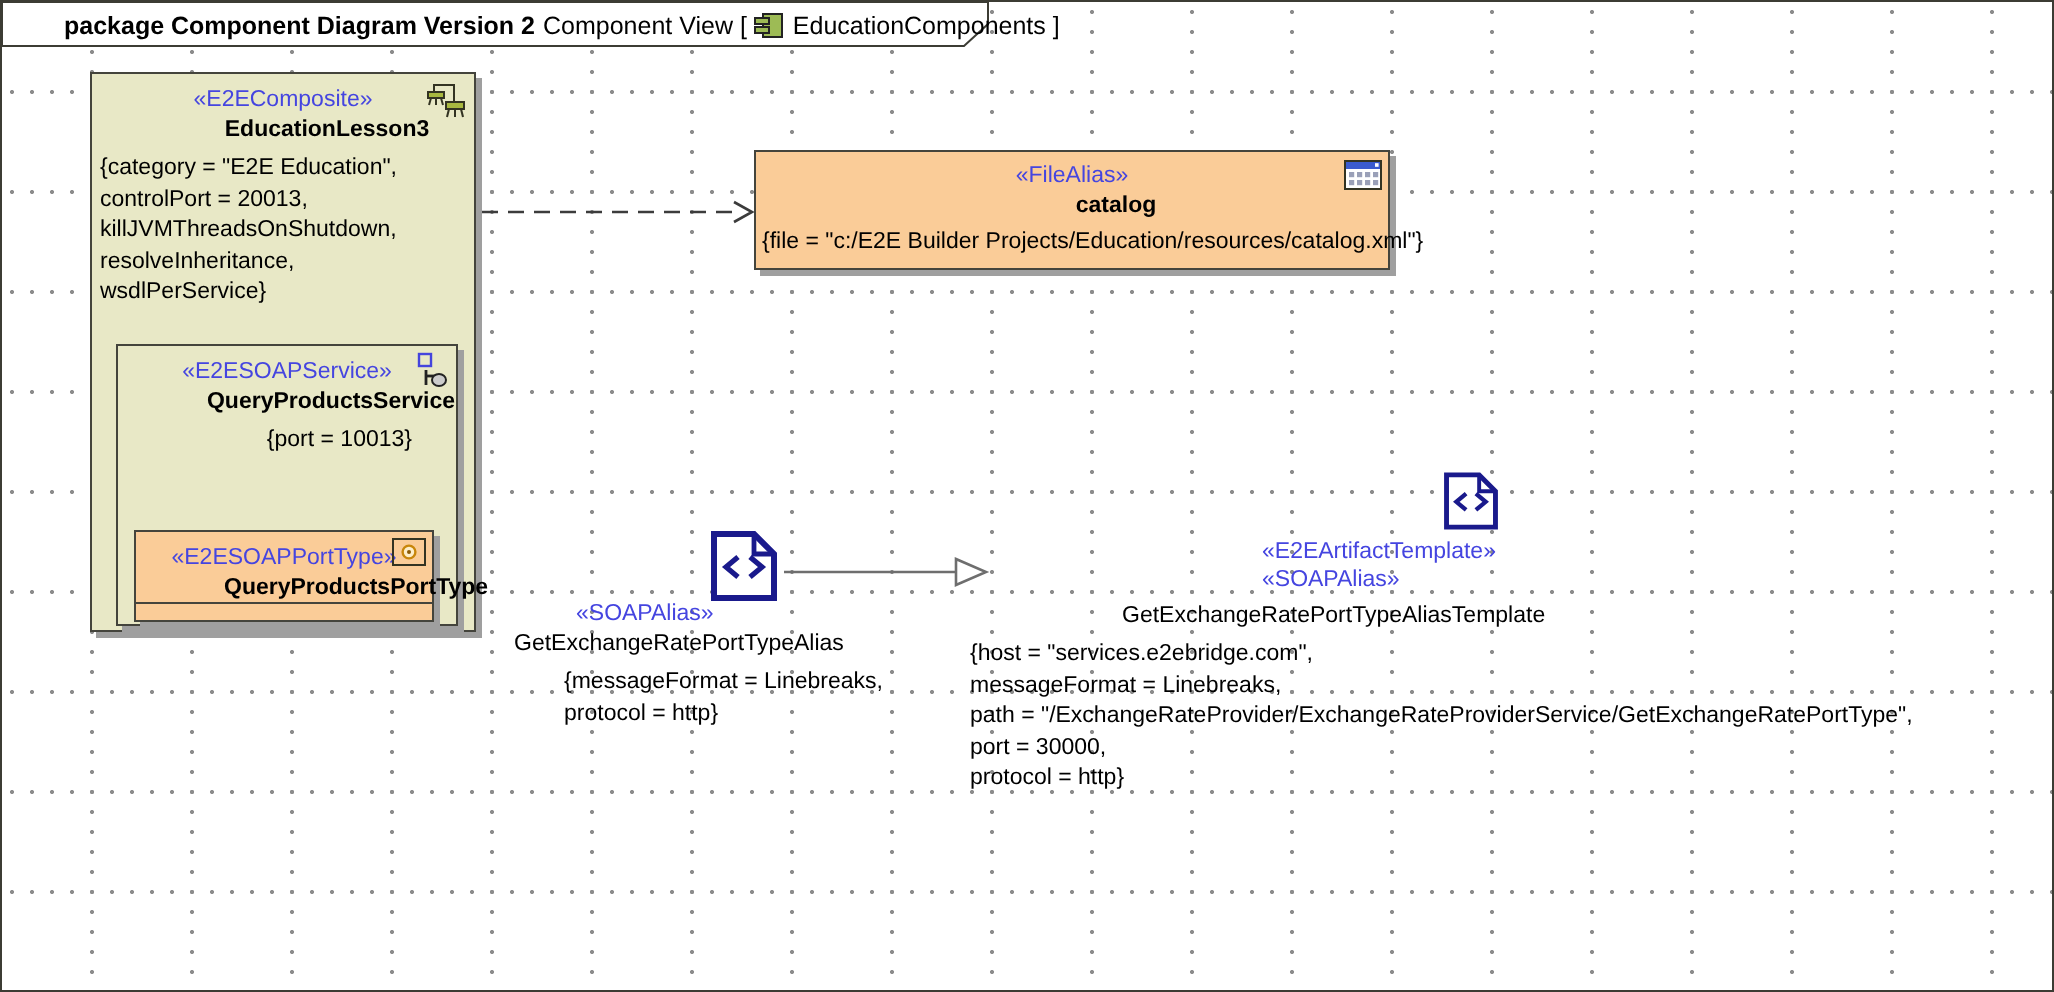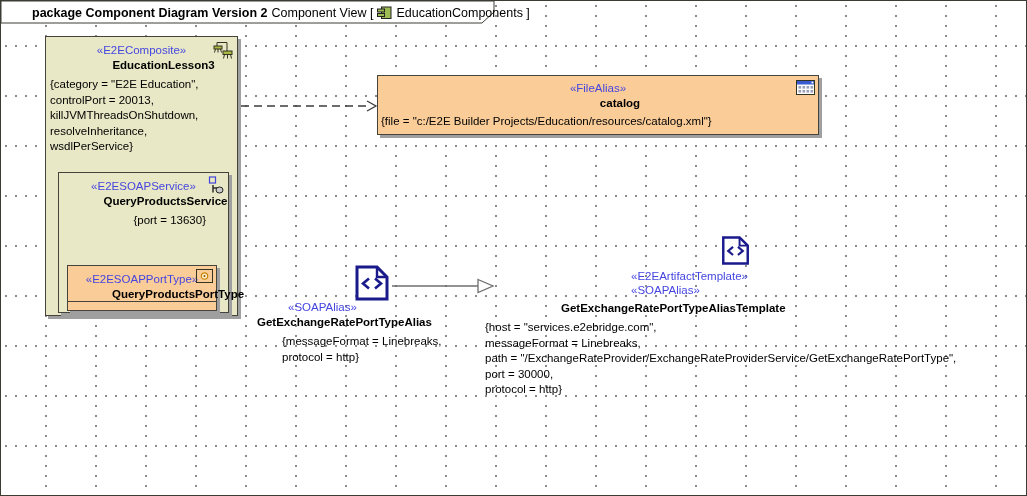--- a/index.html
+++ b/index.html
@@ -27,21 +27,21 @@
   }
   .khaki { background:#e8e8c6; }
   .orange { background:#facc98; }
   .stereo { color:#4545e0; text-align:center; font-size:11.5px; line-height:14px; padding-top:6px; white-space:nowrap; }
   .nodename { font-weight:bold; color:#000; text-align:center; font-size:11.5px; line-height:16px; white-space:nowrap;padding-left:44px; }
   .props { font-size:11.5px; line-height:15.5px; color:#000; padding-left:4px; margin-top:4px; white-space:nowrap; }
   .corner-icon { position:absolute; top:3px; right:4px; }
   .divider { position:absolute; left:0; right:0; top:35px; border-top:1px solid #44443c; }
   .free-label { position:absolute; z-index:4; font-size:11.5px; color:#000; white-space:nowrap; }
   .free-label.center { text-align:left; }
-  .free-label.bold { font-weight:bold; }
+  .free-label.bold { font-weight:normal; }
   .free-label.blue { color:#4545e0; }
   .free-props { line-height:15.5px; }
   .overlay { position:absolute; left:0; top:0; z-index:1; }
   .icon-abs { position:absolute; z-index:4; }
 </style>
 </head>
 <body>
 
 <div class="canvas">
 
@@ -94,36 +94,36 @@
 
     <div class="node khaki" style="left:12px; top:135px; width:171px; height:141px;">
       <svg class="corner-icon" width="16" height="19" viewBox="0 0 16 19">
         <rect x="1.5" y="1" width="6" height="6" fill="none" stroke="#4444dd" stroke-width="1.2"></rect>
         <line x1="5" y1="9" x2="5" y2="16.5" stroke="#222222" stroke-width="1.4"></line>
         <line x1="5" y1="12" x2="10" y2="12" stroke="#222222" stroke-width="1.4"></line>
         <ellipse cx="11.5" cy="14" rx="3.5" ry="3" fill="#cccccc" stroke="#222222" stroke-width="1"></ellipse>
       </svg>
       <div class="stereo">«E2ESOAPService»</div>
       <div class="nodename">QueryProductsService</div>
-      <div class="props" style="text-align:right; padding-right:22px;">{port = 13630}</div>
+      <div class="props" style="text-align:right; padding-right:22px;">{port = 10013}</div>
 
       <div class="node orange" style="left:8px; top:92px; width:150px; height:46px;">
         <svg class="corner-icon" style="top:3px; right:3px;" width="17" height="14" viewBox="0 0 17 14">
           <rect x="0.5" y="0.5" width="16" height="13" fill="none" stroke="#333322" stroke-width="1"></rect>
           <circle cx="8.5" cy="7" r="3.2" fill="#fdeec9" stroke="#c8860a" stroke-width="1.2"></circle>
           <circle cx="8.5" cy="7" r="1" fill="#8a5a06"></circle>
         </svg>
         <div class="stereo">«E2ESOAPPortType»</div>
         <div class="nodename">QueryProductsPortType</div>
         <div class="divider"></div>
       </div>
     </div>
   </div>
 
-  <div class="node orange" style="left:376px; top:74px; width:442px; height:60px;">
+  <div class="node orange" style="left:376px; top:74px; width:318px; height:60px;">
     <svg class="corner-icon" style="top:4px; right:3px;" width="19" height="15" viewBox="0 0 19 15">
       <rect x="0.5" y="0.5" width="18" height="14" fill="#ffffff" stroke="#333322" stroke-width="1"></rect>
       <rect x="1" y="1" width="17" height="3.5" fill="#3a5bd0"></rect>
       <rect x="15.5" y="1.6" width="1.8" height="1.8" fill="#ffffff"></rect>
       <g fill="#9aa0b8">
         <rect x="2.5" y="6" width="2.6" height="2.6"></rect>
           <rect x="6.5" y="6" width="2.6" height="2.6"></rect>
         <rect x="10.5" y="6" width="2.6" height="2.6"></rect>
           <rect x="14.5" y="6" width="2.6" height="2.6"></rect>
         <rect x="2.5" y="10" width="2.6" height="2.6"></rect>

